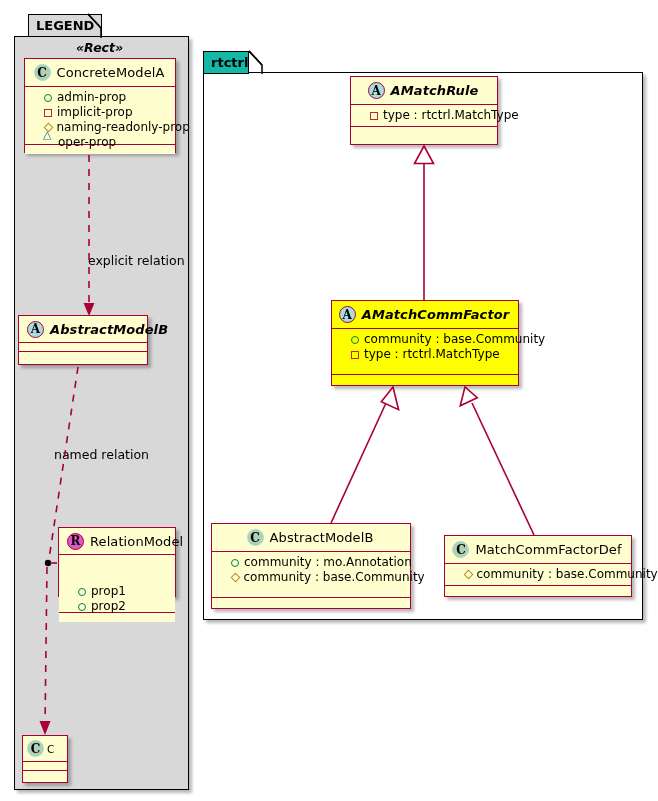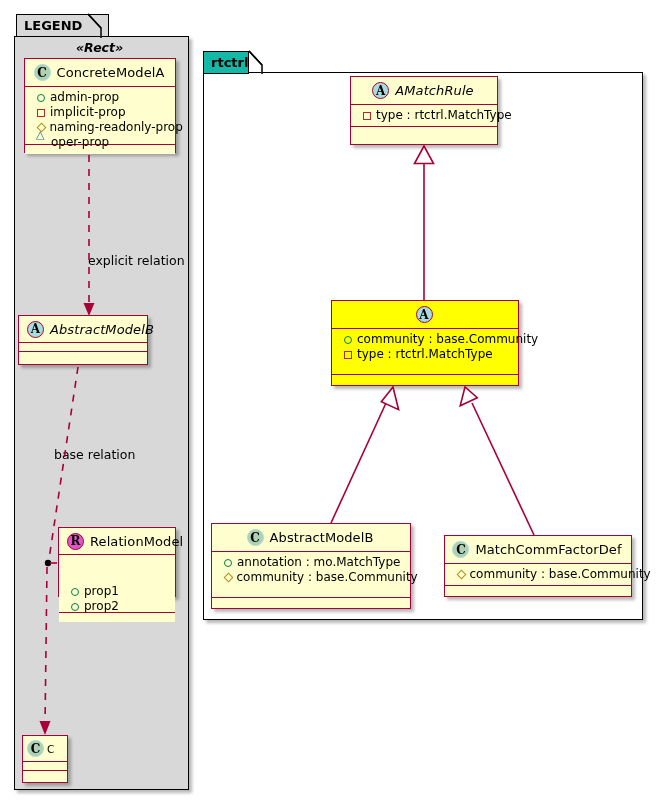--- a/index.html
+++ b/index.html
@@ -61,25 +61,25 @@
     justify-content: center;
     gap: 6px;
     padding: 5px 10px 5px 8px;
     border-bottom: 1.5px solid #a80036;
     background: #fefece;
     box-sizing: border-box;
     white-space: nowrap;
   }
   .uml-head.left { justify-content: flex-start; }
   .uml-title { font-size: 13px; letter-spacing: 0.1px; text-align: center; }
-  .uml-title.italic { font-style: italic; font-weight: normal; }
+  .uml-title.italic { font-style: italic; font-weight: bold; }
   .uml-title.small { font-size: 10.5px; }
 
   .uml-compartment {
-    padding: 3px 6px 3px 11px;
+    padding: 3px 6px 3px 18px;
     border-bottom: 1.5px solid #a80036;
     background: #fefece;
     box-sizing: border-box;
   }
   .uml-compartment.empty { height: 9px; padding: 0; }
   .uml-compartment.last { border-bottom: none; }
 
   .attr-row {
     display: flex;
     align-items: center;
@@ -172,21 +172,21 @@
     left: 0; top: 0;
     width: 658px; height: 801px;
     z-index: 5;
     pointer-events: none;
   }
   .edges.front { z-index: 8; }
 </style>
 </head>
 <body>
 
-<div class="pkg-tab shaded" style="left:16px; top:14px; width:93px; height:23px;">
+<div class="pkg-tab shaded" style="left:28px; top:14px; width:74px; height:23px;">
   <span>LEGEND</span>
 </div>
 <svg class="edges" style="z-index:5;">
   <polyline points="88,14 101,28 101,38" fill="#d8d8d8" stroke="#000" stroke-width="1.5"></polyline>
   <line x1="88" y1="14" x2="101" y2="28" stroke="#000" stroke-width="1.5"></line>
 </svg>
 <div class="pkg-body shaded" style="left:14px; top:36px; width:175px; height:754px;"></div>
 
 <div class="stereo-label" style="left:76px; top:40px;">«Rect»</div>
 
@@ -246,21 +246,21 @@
 <div class="uml-class" style="left:22px; top:735px; width:46px; height:48px;">
   <div class="uml-head left" style="height:26px; padding:4px 3px 4px 4px; gap:3px;">
     <span class="stereo c">C</span>
     <span class="uml-title small">C</span>
   </div>
   <div class="uml-compartment empty" style="height:9px;"></div>
   <div class="uml-compartment empty last" style="height:9px;"></div>
 </div>
 
 <div class="edge-label" style="left:88px; top:218px;margin-top:35px;">explicit relation</div>
-<div class="edge-label" style="left:54px; top:447px;">base relation</div>
+<div class="edge-label" style="left:54px; top:447px;">named relation</div>
 
 <div class="pkg-tab" style="left:203px; top:51px; width:46px; height:23px;">
   <span>rtctrl</span>
 </div>
 <svg class="edges" style="z-index:5;">
   <polyline points="249,51 262,65 262,74" fill="#ffffff" stroke="#000" stroke-width="1.5"></polyline>
   <line x1="249" y1="51" x2="262" y2="65" stroke="#000" stroke-width="1.5"></line>
 </svg>
 <div class="pkg-body" style="left:203px; top:72px; width:440px; height:548px;"></div>
 
@@ -274,20 +274,21 @@
       <span class="vis square"></span>
       <span>type : rtctrl.MatchType</span>
     </div>
   </div>
   <div class="uml-compartment empty last"></div>
 </div>
 
 <div class="uml-class highlight" style="left:331px; top:300px; width:188px; height:86px;">
   <div class="uml-head" style="height:28px;">
     <span class="stereo a">A</span>
+    <span class="uml-title italic">AMatchCommFactor</span>
   </div>
   <div class="uml-compartment" style="height:46px;">
     <div class="attr-row">
       <span class="vis circle"></span>
       <span>community : base.Community</span>
     </div>
     <div class="attr-row">
       <span class="vis square"></span>
       <span>type : rtctrl.MatchType</span>
     </div>
@@ -296,21 +297,21 @@
 </div>
 
 <div class="uml-class" style="left:211px; top:523px; width:200px; height:86px;">
   <div class="uml-head" style="height:28px;">
     <span class="stereo c">C</span>
     <span class="uml-title">AbstractModelB</span>
   </div>
   <div class="uml-compartment" style="height:46px;">
     <div class="attr-row">
       <span class="vis circle"></span>
-      <span>annotation : mo.MatchType</span>
+      <span>community : mo.Annotation</span>
     </div>
     <div class="attr-row">
       <span class="vis diamond"></span>
       <span>community : base.Community</span>
     </div>
   </div>
   <div class="uml-compartment empty last"></div>
 </div>
 
 <div class="uml-class" style="left:444px; top:535px; width:188px; height:62px;">

